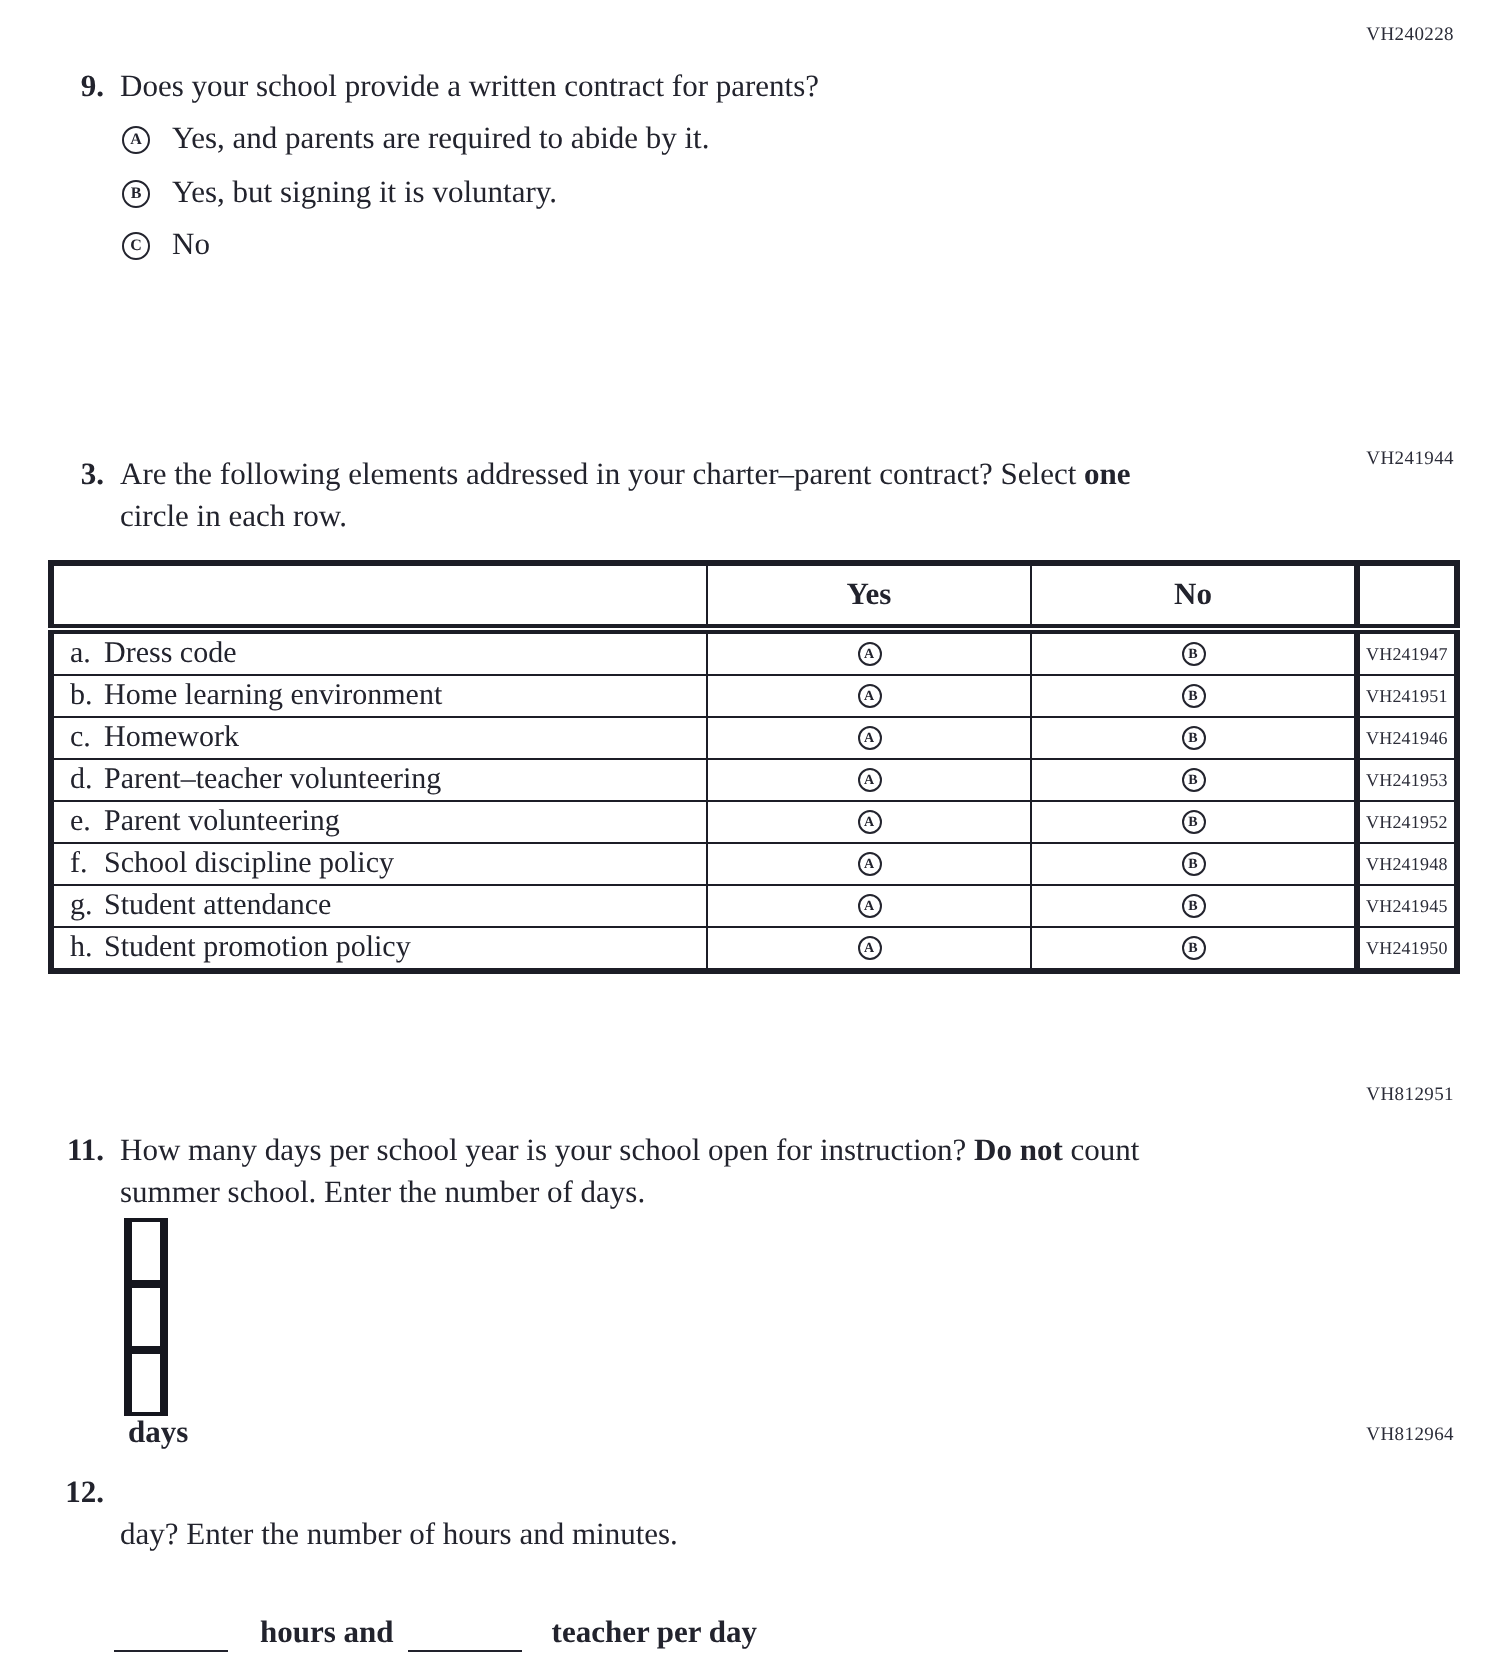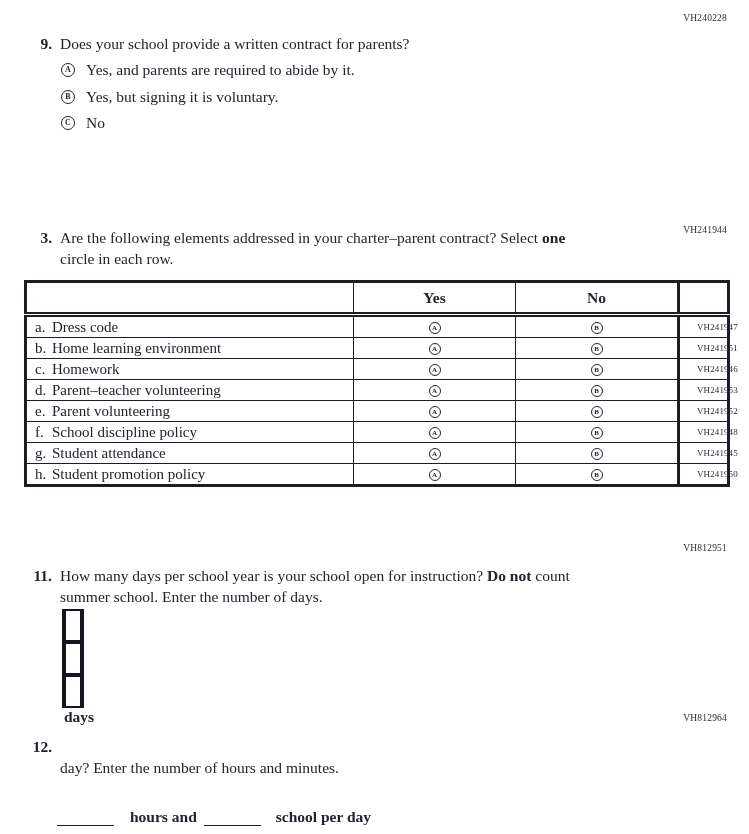--- a/index.html
+++ b/index.html
@@ -48,21 +48,21 @@
     height:27px;font-size:15.5px;font-weight:bold;
     text-align:center;vertical-align:middle;
     border-bottom:5px double #1c1d26;
   }
   table.grid td{height:18px;vertical-align:middle;}
   td.lbl{padding:1px 0 1px 8px;}
   td.lbl .row-letter{display:inline-block;min-width:12px;}
   td.lbl .row-text{margin-left:5px;}
   td.ans{text-align:center;}
   td.ans .circle{vertical-align:middle;}
-  td.vcode,th.vcode{font-size:9px;color:#2b2c38;padding-left:17px;letter-spacing:.1px;}
+  td.vcode,th.vcode{font-size:9px;color:#2b2c38;padding-left:3px;letter-spacing:.1px;}
   col.c-label{width:328px;}col.c-yes{width:162px;}col.c-no{width:163px;}col.c-code{width:50px;}
   table.grid td.vcode{border-left-width:3px;}
   table.grid th.vcode{border-left-width:3px;}
   .answer-row{position:absolute;display:flex;align-items:center;}
   .dbox{
     box-sizing:border-box;
     width:22px;height:33px;
     border:2.5px solid #15161e;
     border-left-width:4.5px;border-right-width:4.5px;
     margin-right:5px;background:#fff;
@@ -186,16 +186,16 @@
 
   <div class="code" style="top:713px;">VH812964</div>
   <div class="qblock" style="top:736px;">
     <span class="qnum">12.</span>
     <span class="qtext"><br><span>day? Enter the number of hours and minutes.</span></span>
   </div>
   <div class="fill-row" style="top:808px;left:57px;">
     <span class="blank"></span>
     <span class="fill-lbl" style="margin-left:16px;">hours and</span>
     <span class="blank" style="margin-left:7px;"></span>
-    <span class="fill-lbl" style="margin-left:15px;">school per day</span>
+    <span class="fill-lbl" style="margin-left:15px;">teacher per day</span>
   </div>
 
 </div>
 
 </body></html>

